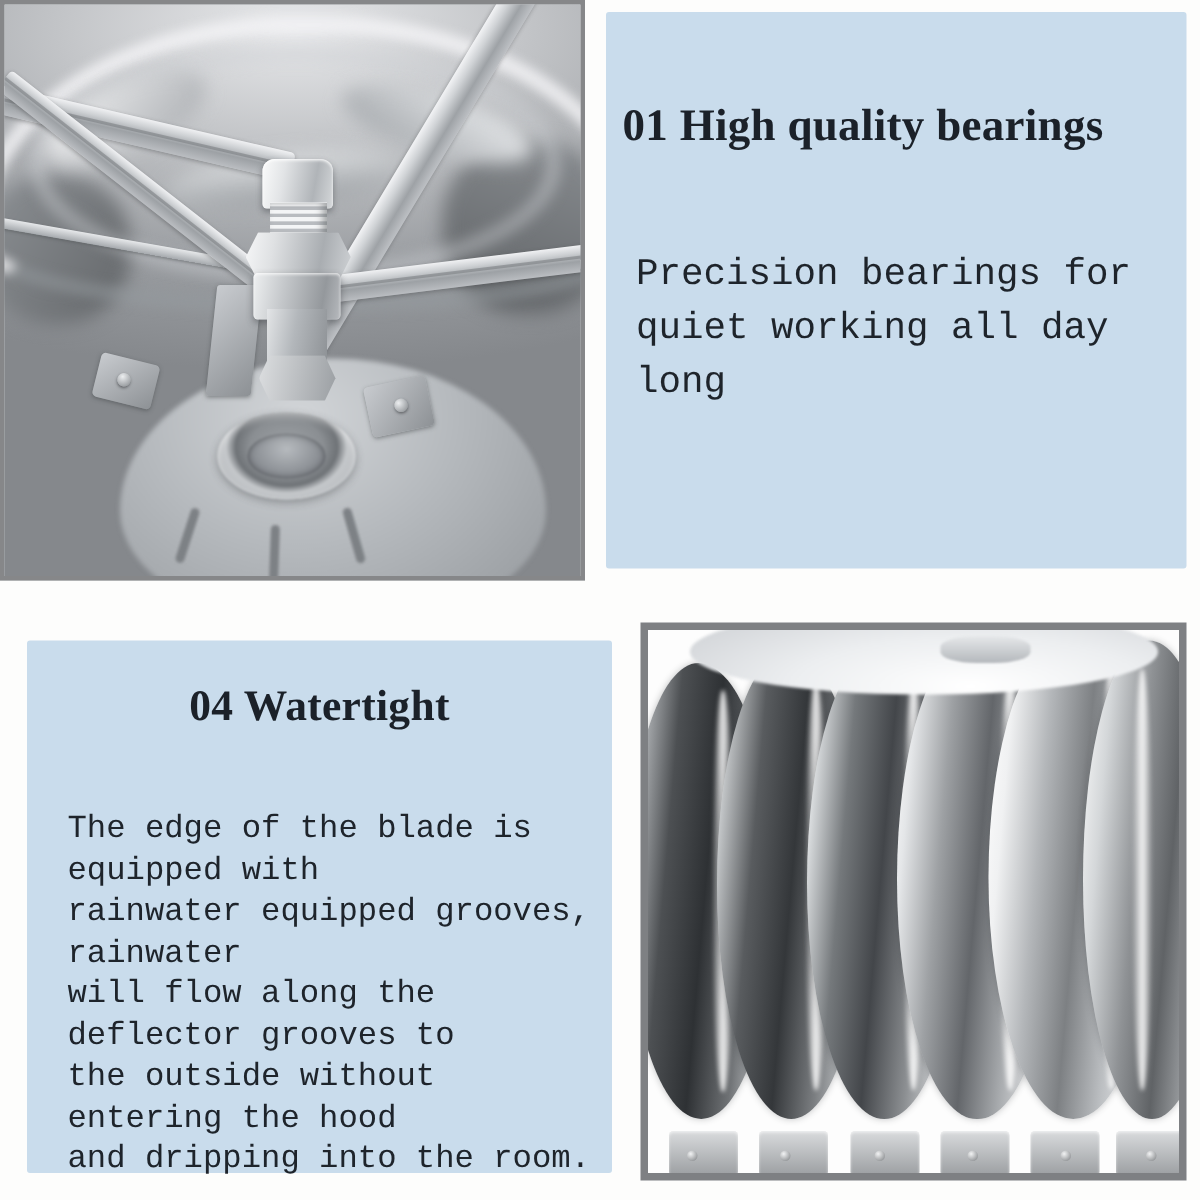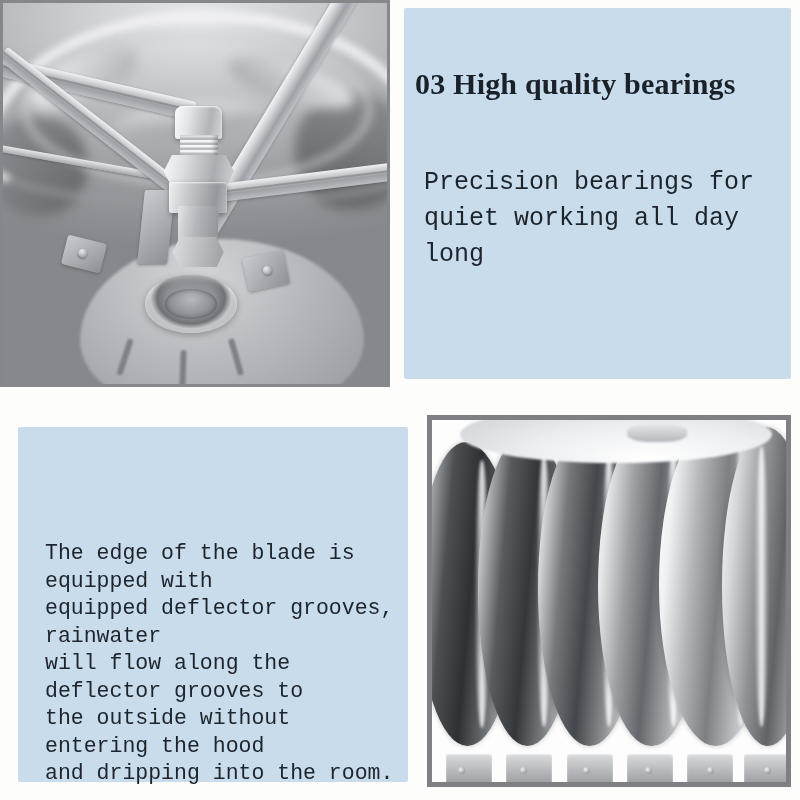--- a/index.html
+++ b/index.html
@@ -331,28 +331,29 @@
         <div class="bolt-thread"></div>
         <div class="bolt-nut"></div>
         <div class="bolt-collar"></div>
         <div class="bolt-shaft"></div>
         <div class="bolt-lower-nut"></div>
       </div>
     </div>
   </div>
 
   <div class="text-panel" id="panel-03">
-    <div class="heading" id="heading-03">03 High quality bearings</div>
+    <div class="heading" id="heading-03">01 High quality bearings</div>
     <div class="body-text" id="body-03">Precision bearings for
 quiet working all day long</div>
   </div>
 
   <div class="text-panel" id="panel-04">
+    <div class="heading" id="heading-04">04 Watertight</div>
     <div class="body-text" id="body-04">The edge of the blade is equipped with
-equipped deflector grooves, rainwater
+rainwater equipped grooves, rainwater
 will flow along the deflector grooves to
  the outside without entering the hood
 and dripping into the room.</div>
   </div>
 
   <div class="photo" id="photo-blades">
     <div class="photo-inner">
       <div class="blades-bg"></div>
 
       <div class="vane" style="left:-4%; top:6%; width:28%; height:84%;

